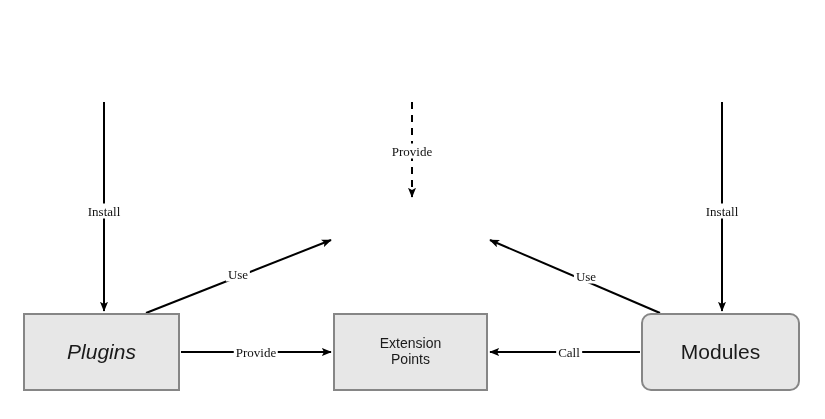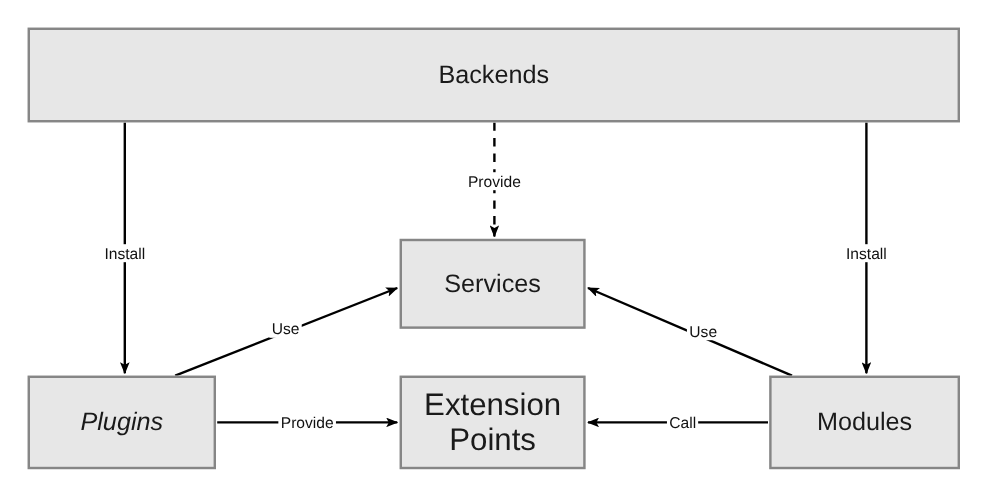--- a/index.html
+++ b/index.html
@@ -51,36 +51,38 @@
     left: 333px; top: 199px; width: 155px; height: 75px;
     font-size: 21px;
   }
   #node-plugins {
     left: 23px;  top: 313px; width: 157px; height: 78px;
     font-size: 21px;
     font-style: italic;
   }
   #node-extension-points {
     left: 333px; top: 313px; width: 155px; height: 78px;
-    font-size: 26px;
+    font-size: 14px;
   }
   #node-modules {
     left: 641px; top: 313px; width: 159px; height: 78px;
     font-size: 21px;
+    border-radius: 10px;
   }
   .edge-label {
     position: absolute;
     background: #ffffff;
     color: #111111;
     font-size: 13px;
     line-height: 1;
     padding: 1px 2px;
     white-space: nowrap;
     z-index: 3;
     transform: translate(-50%, -50%);
+    font-family: Liberation Serif, serif;
   }
   #label-install-left      { left: 104px; top: 211px; }
   #label-install-right     { left: 722px; top: 211px; }
   #label-provide-top       { left: 412px; top: 151px; }
   #label-use-left          { left: 238px; top: 274px; }
   #label-use-right         { left: 586px; top: 276px; }
   #label-provide-bottom    { left: 256px; top: 352px; }
   #label-call              { left: 569px; top: 352px; text-align: center; }
 </style>
 </head>
@@ -103,27 +105,21 @@
 
     <line x1="146" y1="313" x2="331" y2="240" stroke="#000000" stroke-width="2" marker-end="url(#arrowhead)"></line>
 
     <line x1="660" y1="313" x2="490" y2="240" stroke="#000000" stroke-width="2" marker-end="url(#arrowhead)"></line>
 
     <line x1="181" y1="352" x2="331" y2="352" stroke="#000000" stroke-width="2" marker-end="url(#arrowhead)"></line>
 
     <line x1="640" y1="352" x2="490" y2="352" stroke="#000000" stroke-width="2" marker-end="url(#arrowhead)"></line>
   </svg>
 
-  <div class="node" id="node-backends">
-    <span class="node-label">Backends</span>
-  </div>
 
-  <div class="node" id="node-services">
-    <span class="node-label">Services</span>
-  </div>
 
   <div class="node" id="node-plugins">
     <span class="node-label">Plugins</span>
   </div>
 
   <div class="node" id="node-extension-points">
     <span class="node-label">Extension
 Points</span>
   </div>
 

